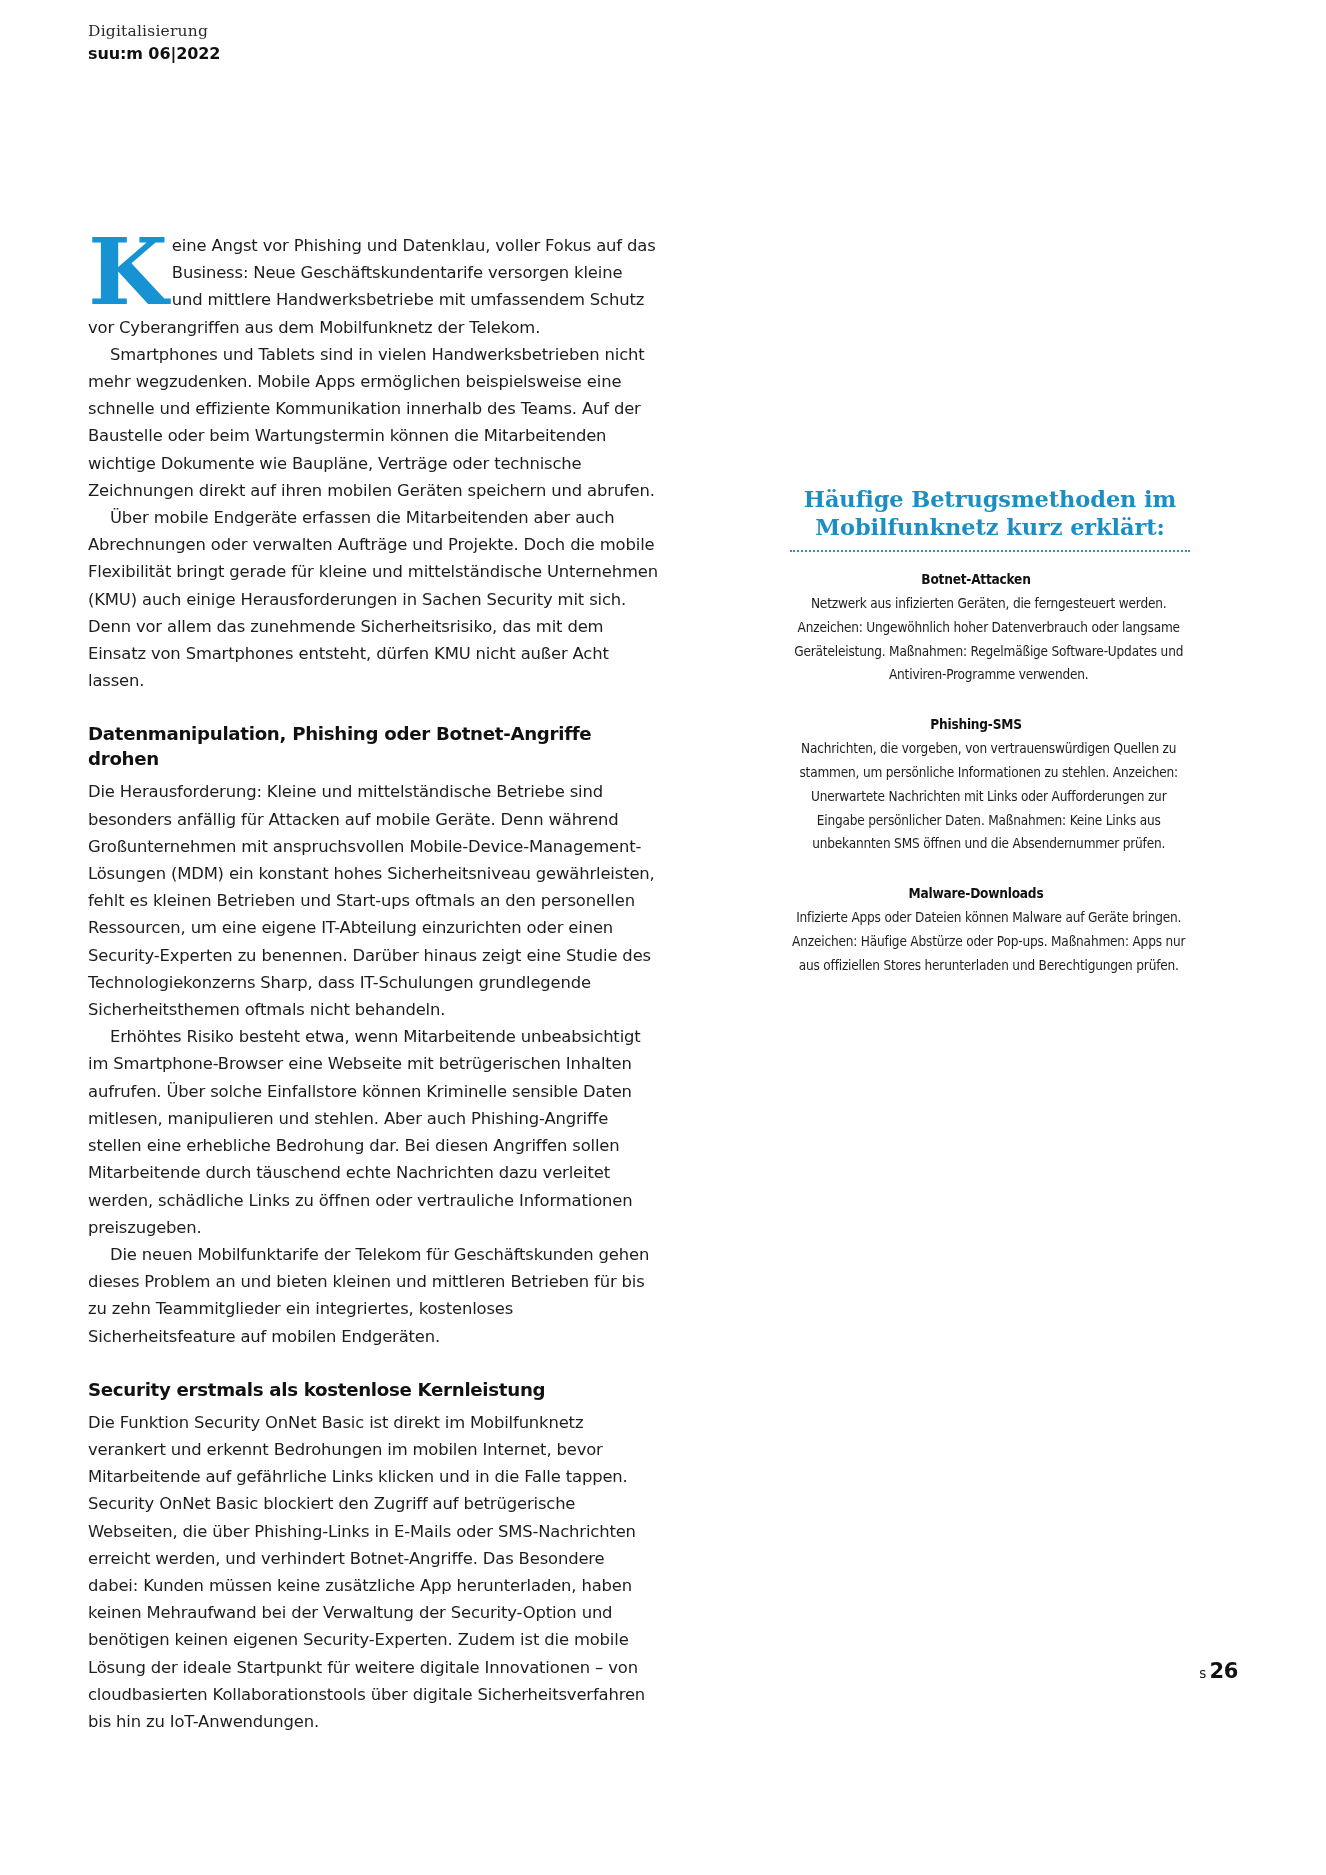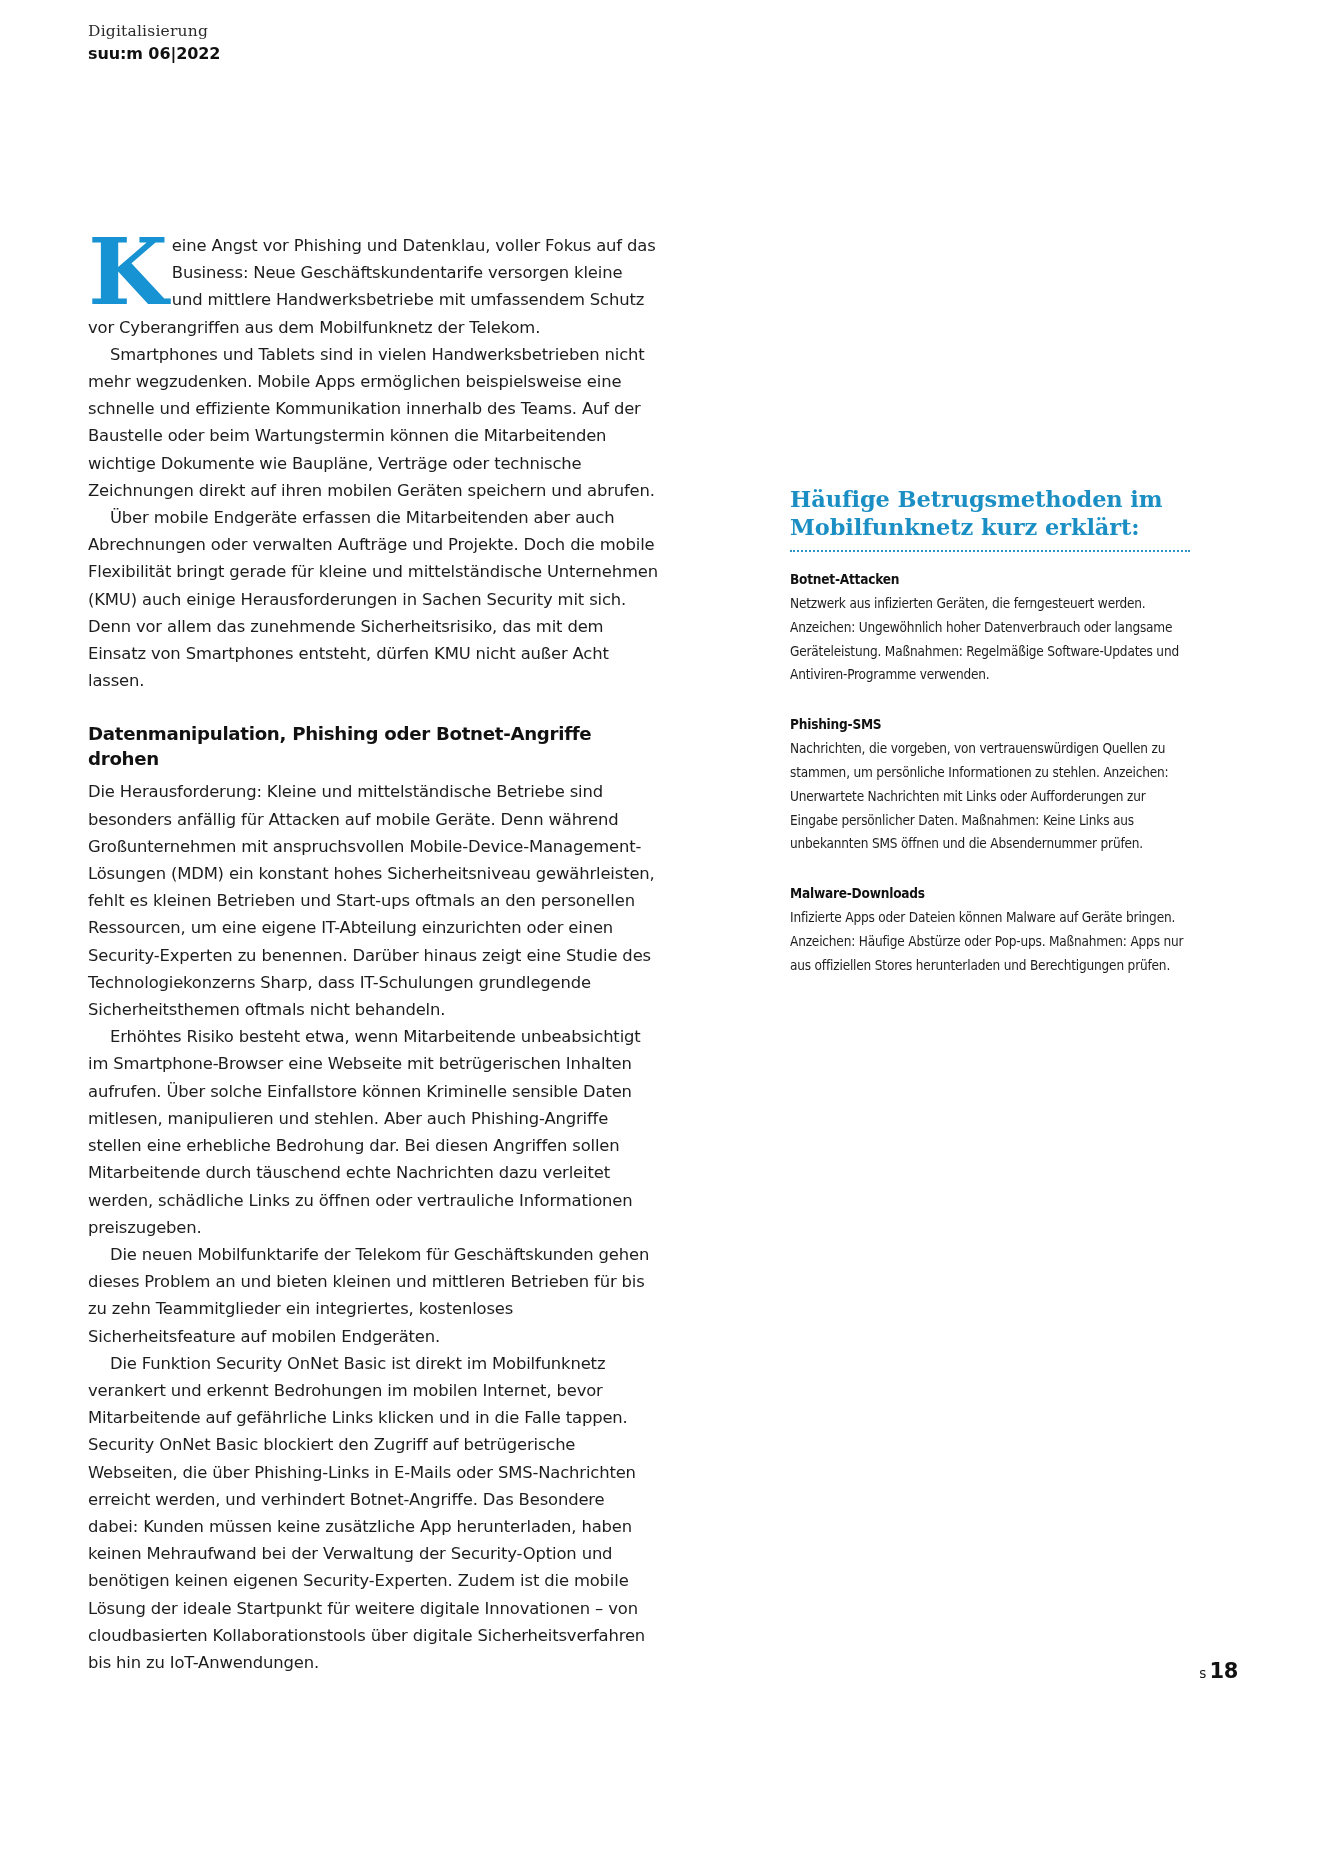--- a/index.html
+++ b/index.html
@@ -94,20 +94,21 @@
     letter-spacing: -0.3px;
     margin: 27px 0 7px 0;
   }
 
   
   .sidebar {
     position: absolute;
     left: 790px;
     top: 485px;
     width: 400px;
+    text-align: center;
   }
   .sidebar-title {
     font-family: "DejaVu Serif", "Liberation Serif", serif;
     font-weight: 700;
     font-size: 22.5px;
     line-height: 28px;
     color: #1b8fc4;
     letter-spacing: -0.1px;
     margin: 0;
   }
@@ -187,20 +188,21 @@
     <p class="body-text">Über mobile Endgeräte erfassen die Mitarbeitenden aber auch Abrechnungen oder verwalten Aufträge und Projekte. Doch die mobile Flexibilität bringt gerade für kleine und mittelständische Unternehmen (KMU) auch einige Herausforderungen in Sachen Security mit sich. Denn vor allem das zunehmende Sicherheitsrisiko, das mit dem Einsatz von Smartphones entsteht, dürfen KMU nicht außer Acht lassen.</p>
 
     <h2 class="subhead">Datenmanipulation, Phishing oder Botnet-Angriffe drohen</h2>
 
     <p class="body-text">Die Herausforderung: Kleine und mittelständische Betriebe sind besonders anfällig für Attacken auf mobile Geräte. Denn während Großunternehmen mit anspruchsvollen Mobile-Device-Management-Lösungen (MDM) ein konstant hohes Sicherheitsniveau gewährleisten, fehlt es kleinen Betrieben und Start-ups oftmals an den personellen Ressourcen, um eine eigene IT-Abteilung einzurichten oder einen Security-Experten zu benennen. Darüber hinaus zeigt eine Studie des Technologiekonzerns Sharp, dass IT-Schulungen grundlegende Sicherheitsthemen oftmals nicht behandeln.</p>
 
     <p class="body-text">Erhöhtes Risiko besteht etwa, wenn Mitarbeitende unbeabsichtigt im Smartphone-Browser eine Webseite mit betrügerischen Inhalten aufrufen. Über solche Einfallstore können Kriminelle sensible Daten mitlesen, manipulieren und stehlen. Aber auch Phishing-Angriffe stellen eine erhebliche Bedrohung dar. Bei diesen Angriffen sollen Mitarbeitende durch täuschend echte Nachrichten dazu verleitet werden, schädliche Links zu öffnen oder vertrauliche Informationen preiszugeben.</p>
 
     <p class="body-text">Die neuen Mobilfunktarife der Telekom für Geschäftskunden gehen dieses Problem an und bieten kleinen und mittleren Betrieben für bis zu zehn Teammitglieder ein integriertes, kostenloses Sicherheitsfeature auf mobilen Endgeräten.</p>
 
+    <h2 class="subhead">Security erstmals als kostenlose Kernleistung</h2>
 
     <p class="body-text">Die Funktion Security OnNet Basic ist direkt im Mobilfunknetz verankert und erkennt Bedrohungen im mobilen Internet, bevor Mitarbeitende auf gefährliche Links klicken und in die Falle tappen. Security OnNet Basic blockiert den Zugriff auf betrügerische Webseiten, die über Phishing-Links in E-Mails oder SMS-Nachrichten erreicht werden, und verhindert Botnet-Angriffe. Das Besondere dabei: Kunden müssen keine zusätzliche App herunterladen, haben keinen Mehraufwand bei der Verwaltung der Security-Option und benötigen keinen eigenen Security-Experten. Zudem ist die mobile Lösung der ideale Startpunkt für weitere digitale Innovationen – von cloudbasierten Kollaborationstools über digitale Sicherheitsverfahren bis hin zu IoT-Anwendungen.</p>
   </div>
 
   <aside class="sidebar">
     <h3 class="sidebar-title">Häufige Betrugsmethoden im Mobilfunknetz kurz erklärt:</h3>
     <hr class="sidebar-rule">
 
     <div class="sb-block">
       <h4 class="sb-heading">Botnet-Attacken</h4>
@@ -212,16 +214,16 @@
       <p class="sb-text">Nachrichten, die vorgeben, von vertrauenswürdigen Quellen zu stammen, um persönliche Informationen zu stehlen. Anzeichen: Unerwartete Nachrichten mit Links oder Aufforderungen zur Eingabe persönlicher Daten. Maßnahmen: Keine Links aus unbekannten SMS öffnen und die Absendernummer prüfen.</p>
     </div>
 
     <div class="sb-block">
       <h4 class="sb-heading">Malware-Downloads</h4>
       <p class="sb-text">Infizierte Apps oder Dateien können Malware auf Geräte bringen. Anzeichen: Häufige Abstürze oder Pop-ups. Maßnahmen: Apps nur aus offiziellen Stores herunterladen und Berechtigungen prüfen.</p>
     </div>
   </aside>
 
   <div class="folio">
-    <span class="folio-prefix">s</span><span class="folio-number">18</span>
+    <span class="folio-prefix">s</span><span class="folio-number">26</span>
   </div>
 
 </div>
 
 </body></html>

